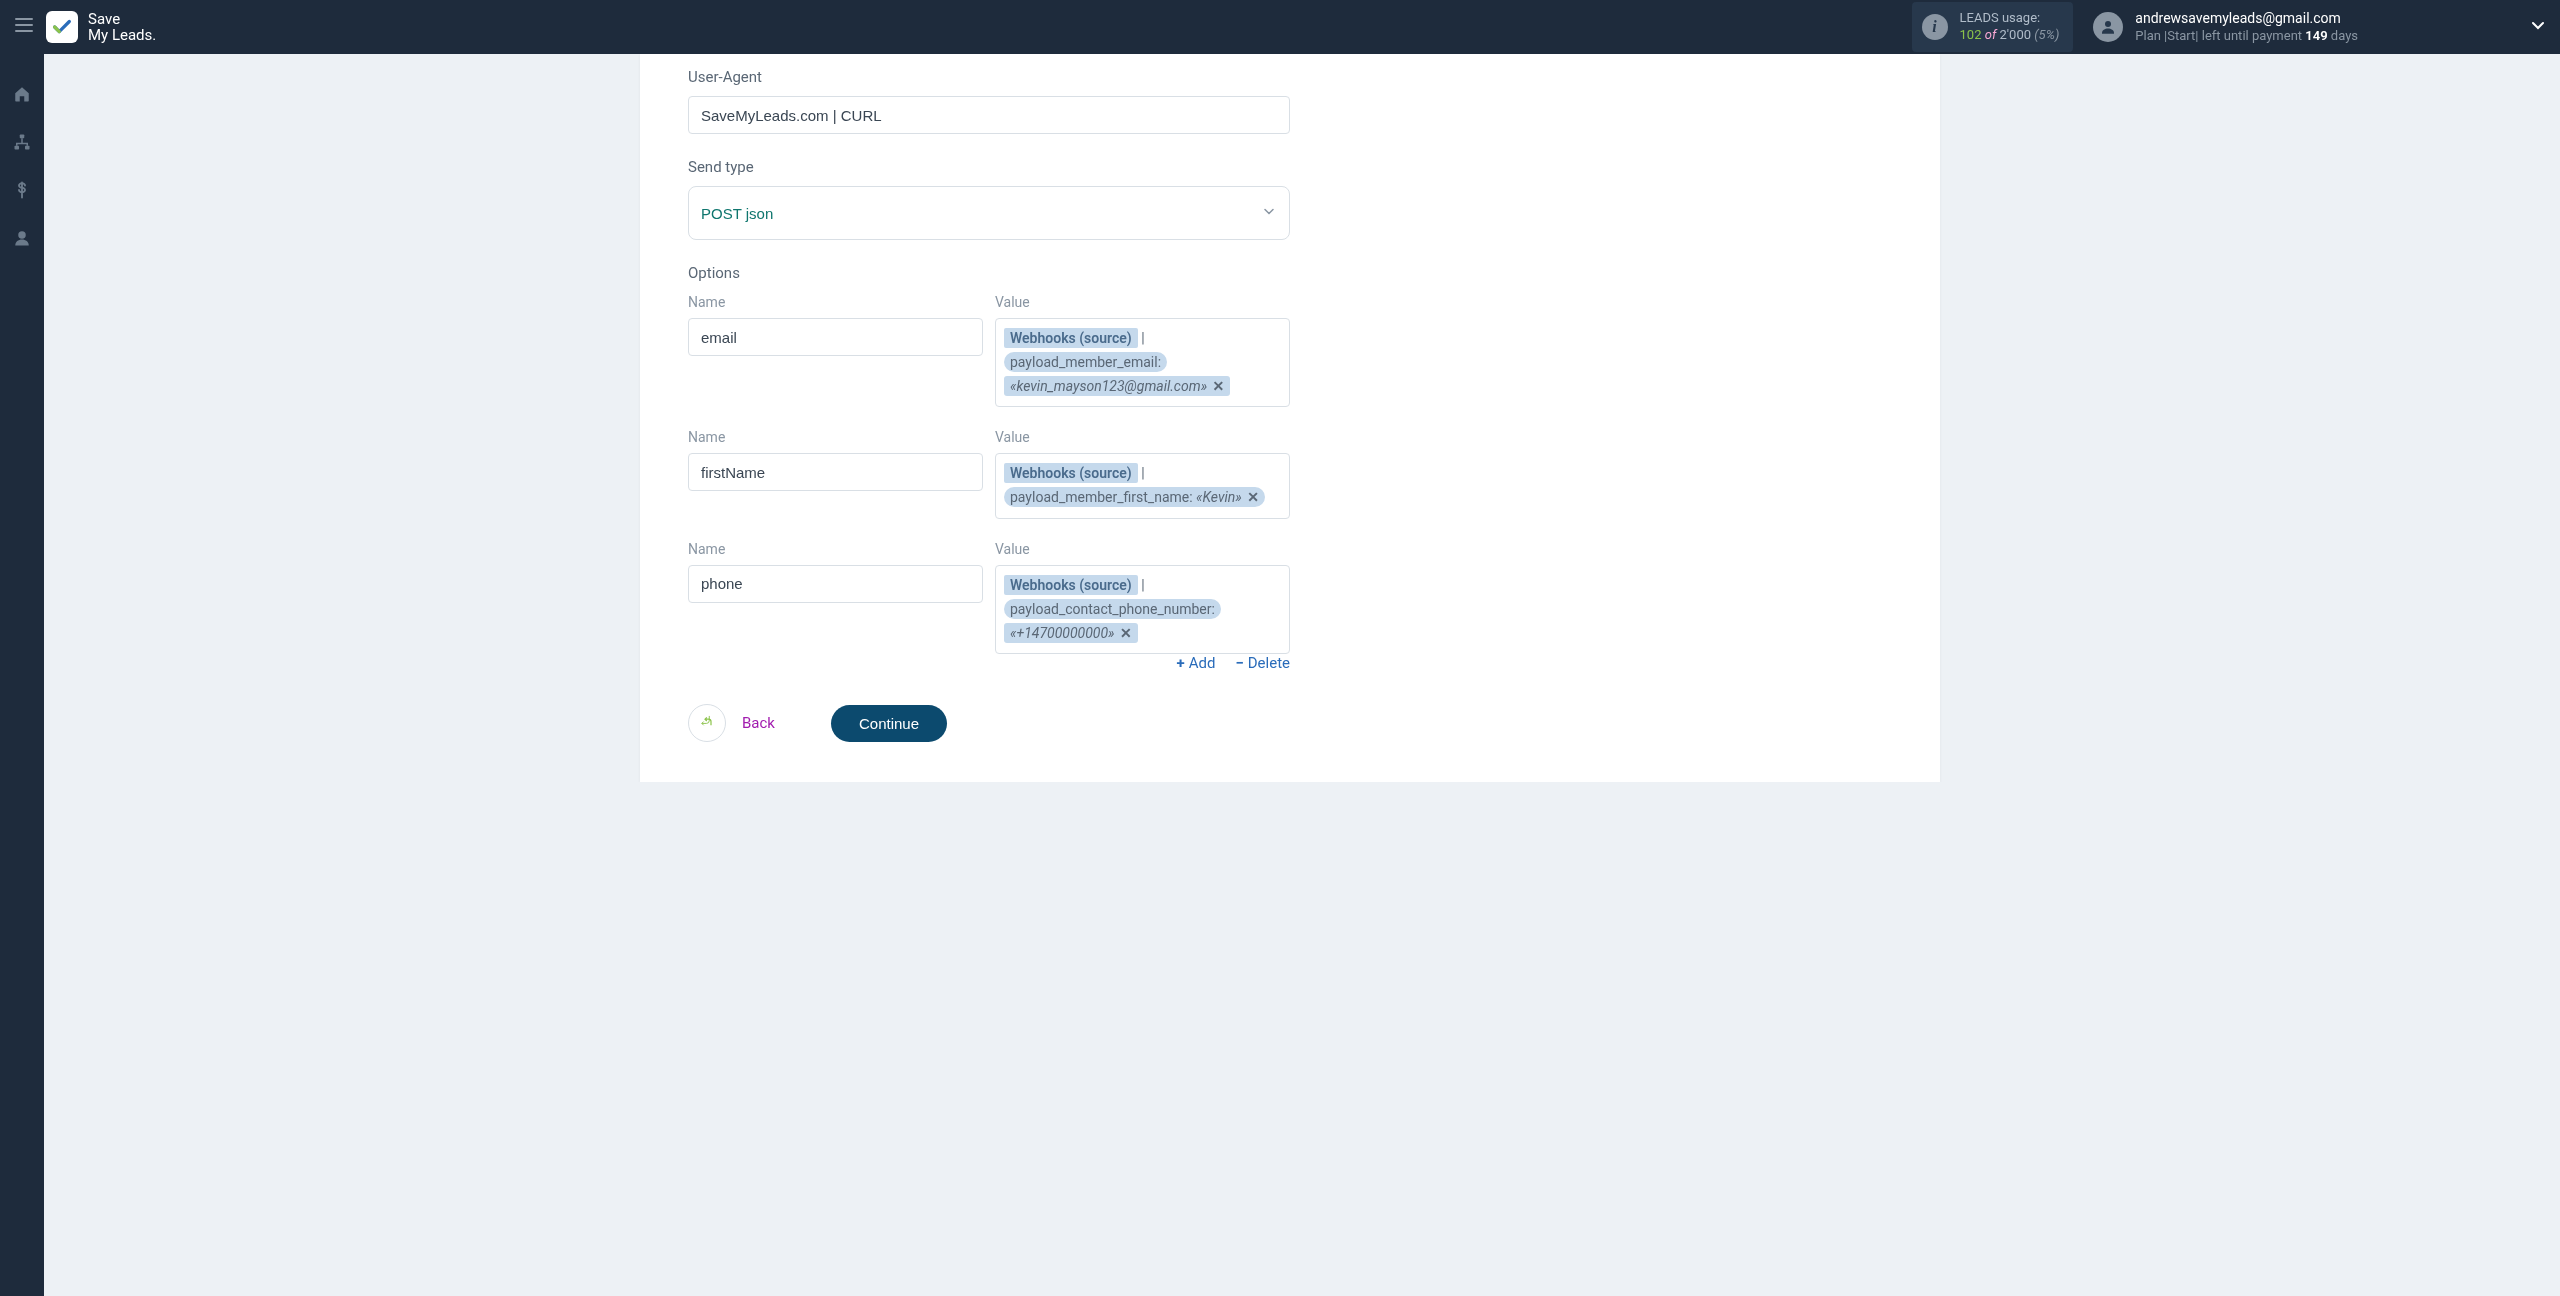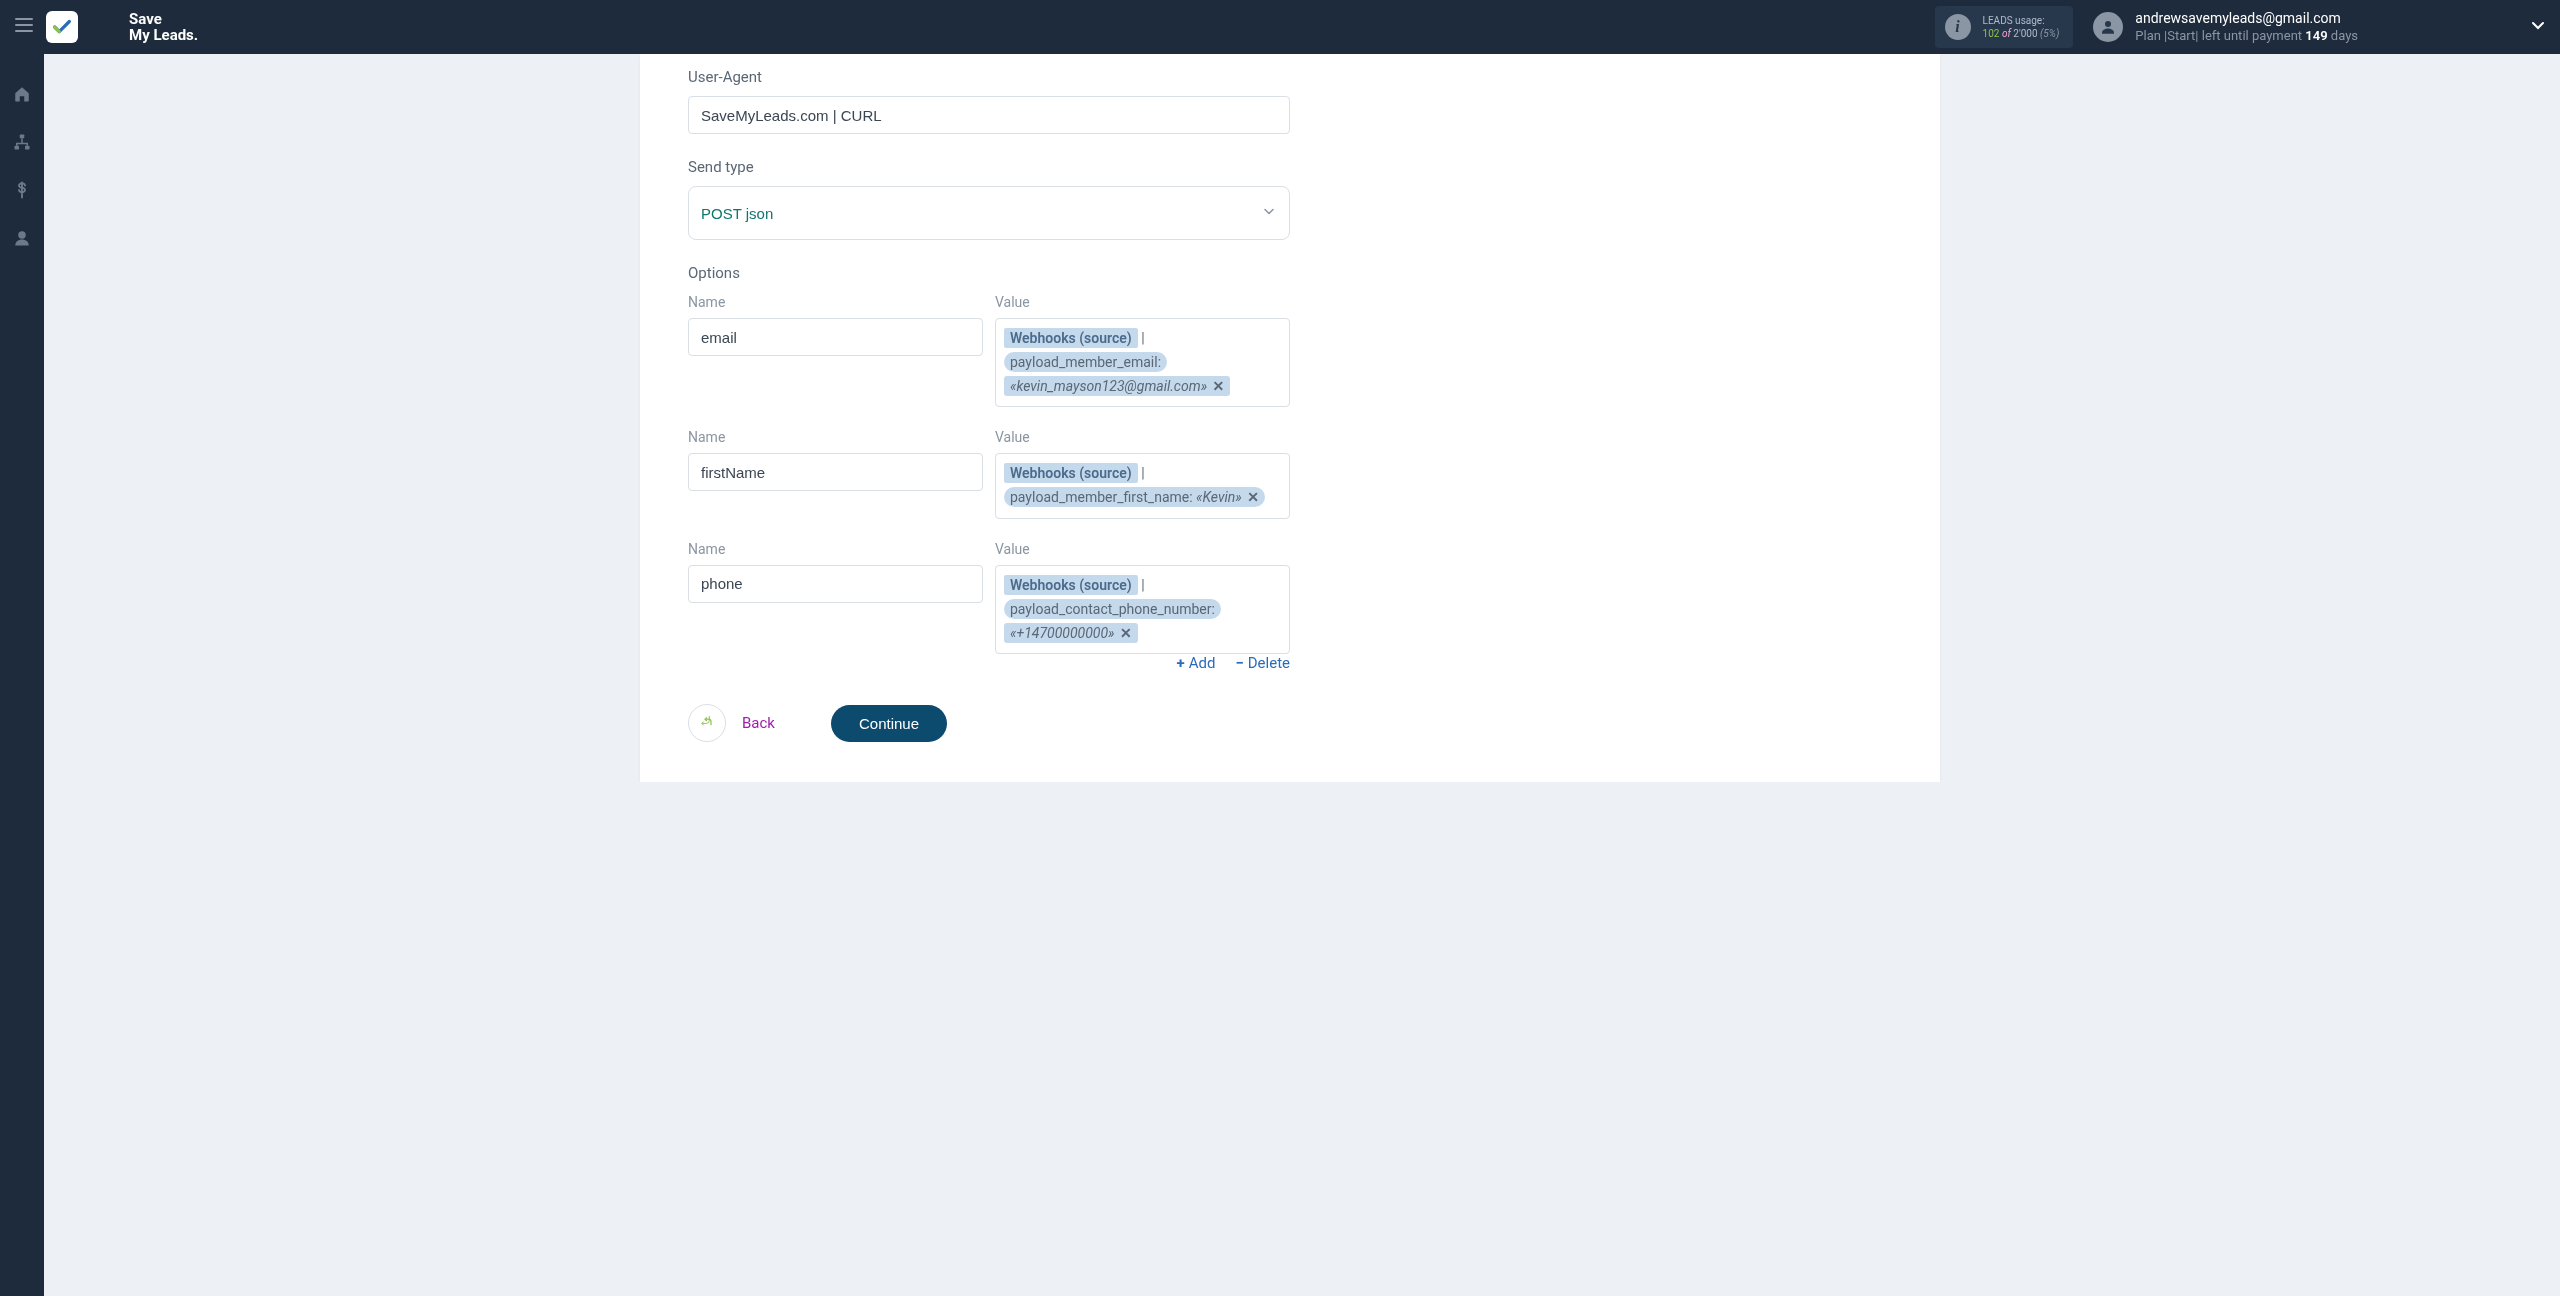--- a/index.html
+++ b/index.html
@@ -41,23 +41,22 @@
       align-items: center;
       justify-content: center;
     }
     .logo-check svg {
       width: 22px;
       height: 22px;
     }
     .logo-text {
       color: #fff;
       font-size: 15px;
-      font-weight: 700;
+      font-weight: 400;
       line-height: 1.1;
-      margin-left: 41px;
     }
     .header-right {
       margin-left: auto;
       display: flex;
       align-items: center;
       gap: 20px;
     }
     .leads-usage {
       background: #27384c;
       border-radius: 4px;
@@ -74,21 +73,21 @@
       display: flex;
       align-items: center;
       justify-content: center;
       color: #27384c;
       font-weight: bold;
       font-size: 16px;
       font-style: italic;
       font-family: Georgia, serif;
     }
     .leads-text {
-      font-size: 10px;
+      font-size: 13px;
       line-height: 1.3;
     }
     .leads-label {
       color: #b0bcc9;
     }
     .leads-count {
       color: #8bc34a;
     }
     .leads-of {
       color: #f9a8d4;

